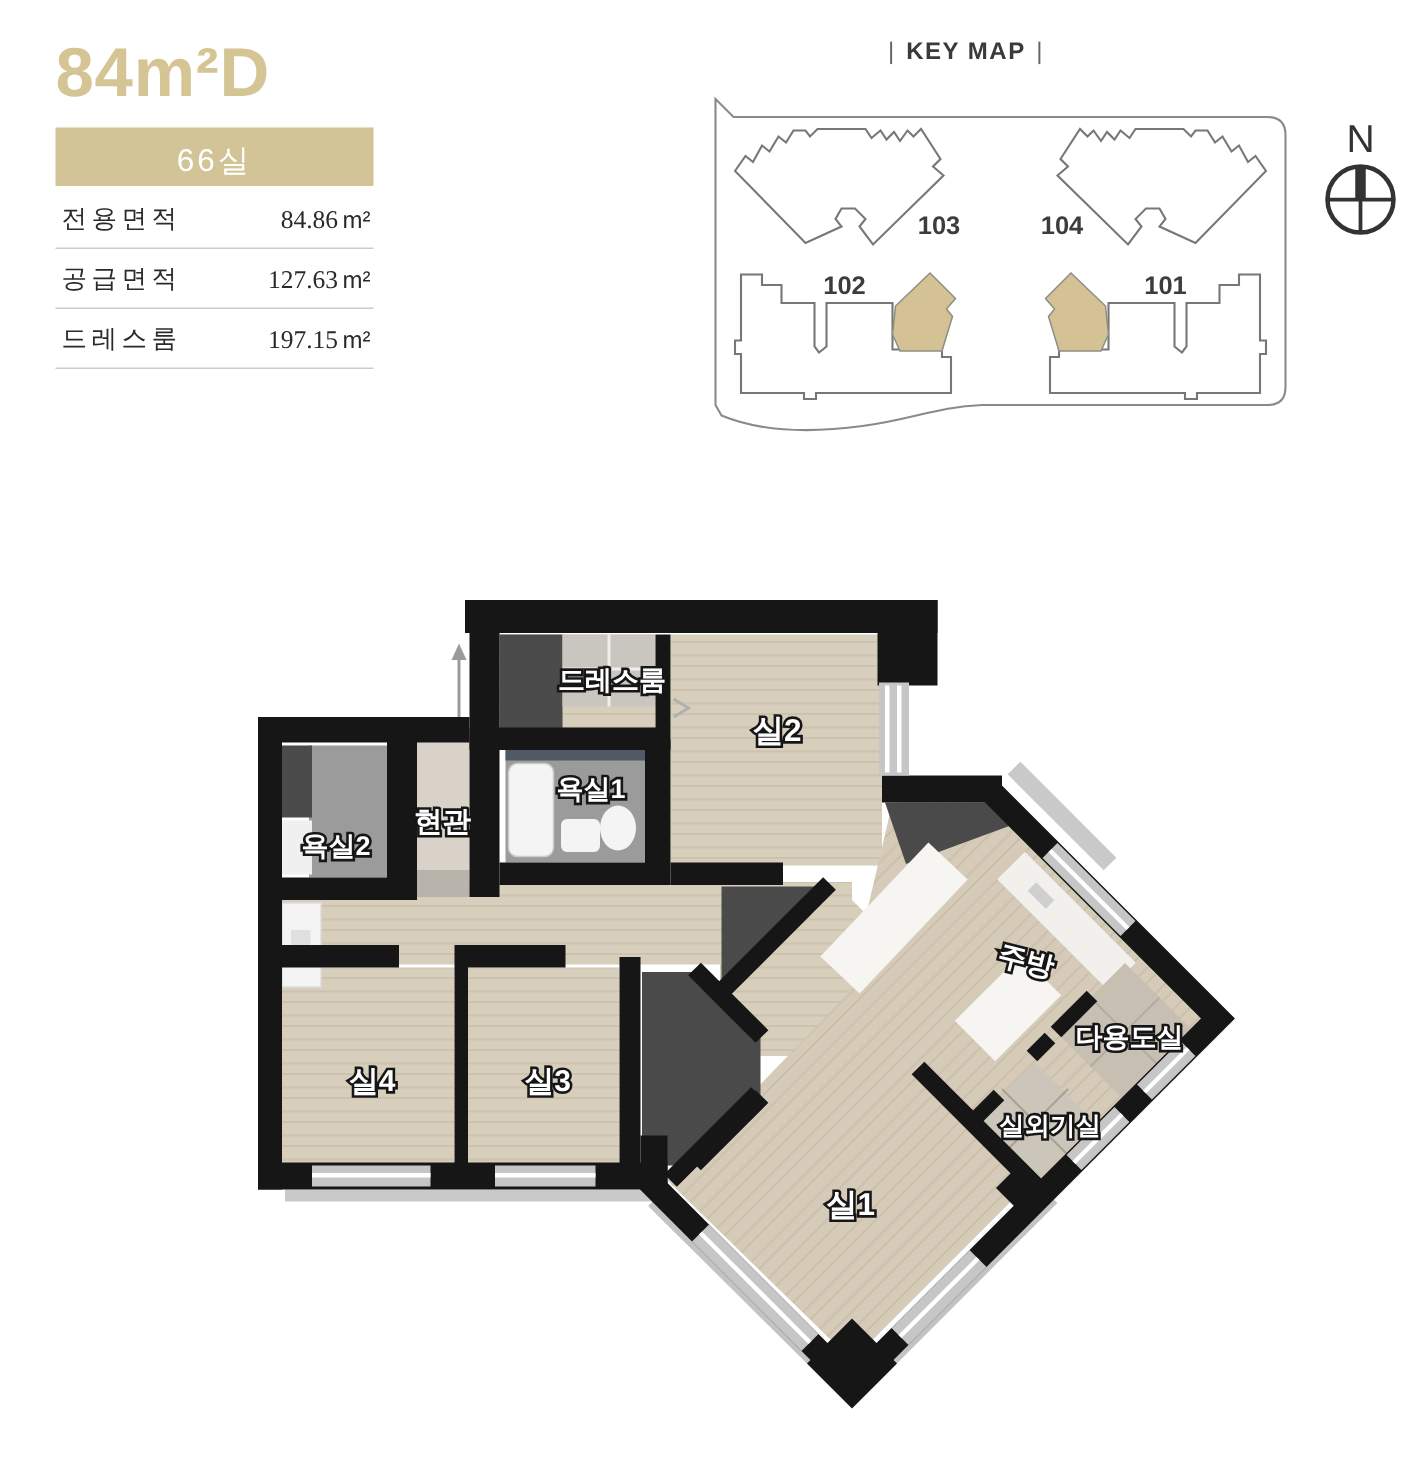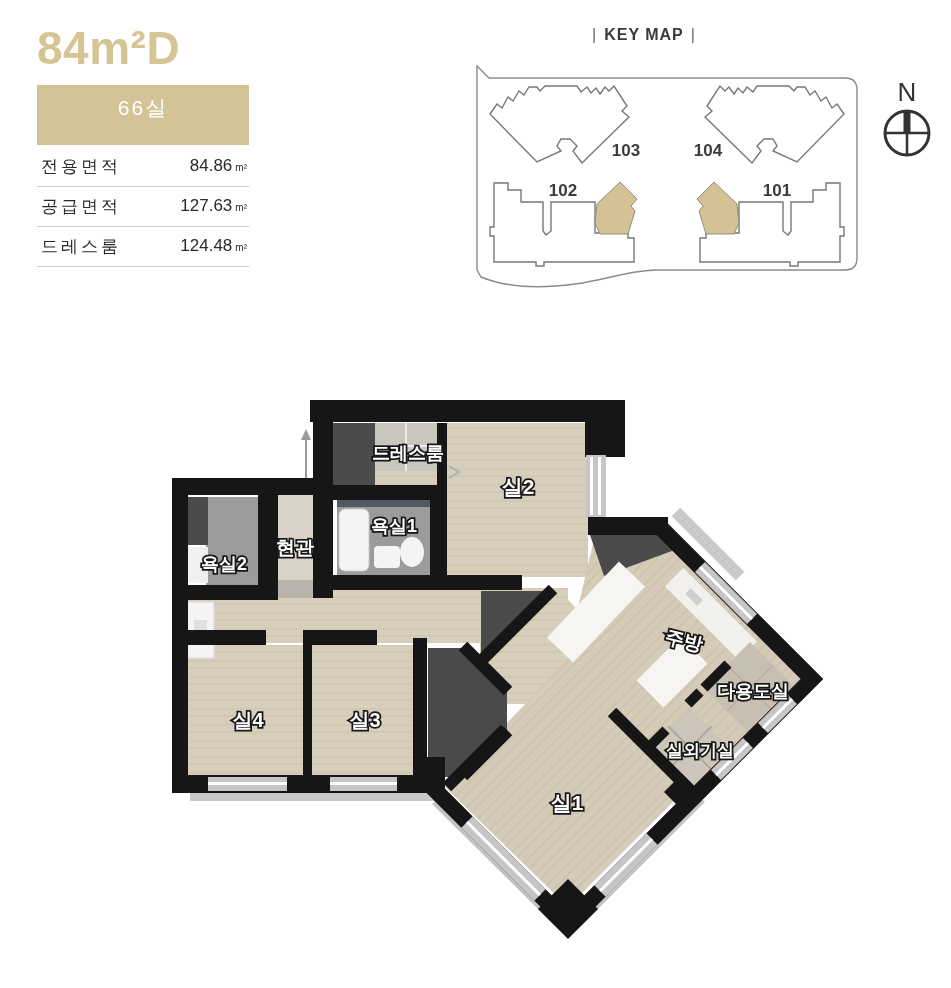--- a/index.html
+++ b/index.html
@@ -1,25 +1,25 @@
 <!DOCTYPE html>
 <html><head>
 <meta charset="utf-8">
 <style>
   html,body{margin:0;padding:0;background:#fff;}
   body{font-family:"Liberation Sans","DejaVu Sans",sans-serif;}
   .page{position:relative;width:951px;height:988px;background:#fff;overflow:hidden;padding-left:40px;}
   .unit-panel{position:absolute;left:37px;top:22px;width:212px;}
   .unit-title{margin:0 0 10px 0;font-size:46px;line-height:1.15;font-weight:700;color:#d5c494;letter-spacing:0.5px;}
-  .unit-badge{background:#d2c496;color:#fff;text-align:center;height:60px;line-height:45px;font-size:21px;letter-spacing:2px;}
+  .unit-badge{background:#d2c496;color:#fff;text-align:center;height:39px;line-height:45px;font-size:21px;letter-spacing:2px;}
   .area-table{margin-top:2px;}
-  .area-row{display:flex;justify-content:space-between;align-items:center;padding:8px 2px 8px 4px;border-bottom:1px solid #cccccc;font-size:17px;color:#2a2a2a;}
+  .area-row{display:flex;justify-content:space-between;align-items:flex-end;padding:8px 2px 8px 4px;border-bottom:1px solid #cccccc;font-size:17px;color:#2a2a2a;}
   .area-row .label{letter-spacing:3px;}
-  .area-row .value{font-weight:500;}
-  .area-row .unit{font-size:10px;margin-left:3px;}
+  .area-row .value{font-weight:500;font-family:Liberation Serif, serif;}
+  .area-row .unit{font-size:16px;margin-left:3px;}
   .keymap-title{position:absolute;left:585px;top:26px;width:220px;text-align:left;font-size:16px;font-weight:700;color:#3a3a3a;letter-spacing:1px;}
   .keymap-title .bar{font-weight:400;color:#666;margin:0 7px;}
   svg.scene{position:absolute;left:0;top:0;}
   text.room-label{fill:#ffffff;stroke:#161616;stroke-width:3.5px;paint-order:stroke;font-weight:bold;font-family:"Liberation Sans","DejaVu Sans",sans-serif;}
   text.map-num{fill:#3c3c3c;font-weight:600;font-family:"Liberation Sans","DejaVu Sans",sans-serif;}
 </style>
 </head>
 <body>
 
 <div class="page">
@@ -31,21 +31,21 @@
       <div class="area-row">
         <span class="label">전용면적</span>
         <span><span class="value">84.86</span><span class="unit">m²</span></span>
       </div>
       <div class="area-row">
         <span class="label">공급면적</span>
         <span><span class="value">127.63</span><span class="unit">m²</span></span>
       </div>
       <div class="area-row">
         <span class="label">드레스룸</span>
-        <span><span class="value">124.48</span><span class="unit">m²</span></span>
+        <span><span class="value">197.15</span><span class="unit">m²</span></span>
       </div>
     </div>
   </section>
 
   <div class="keymap-title">
     <span class="bar">|</span><span>KEY MAP</span><span class="bar">|</span>
   </div>
 
   <svg class="scene" width="951" height="988" viewBox="0 0 951 988">
     <defs>

